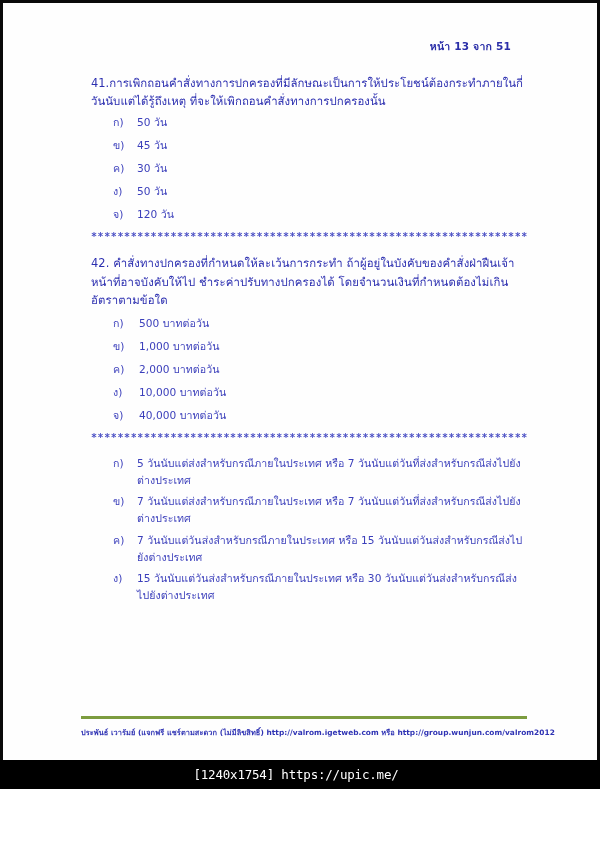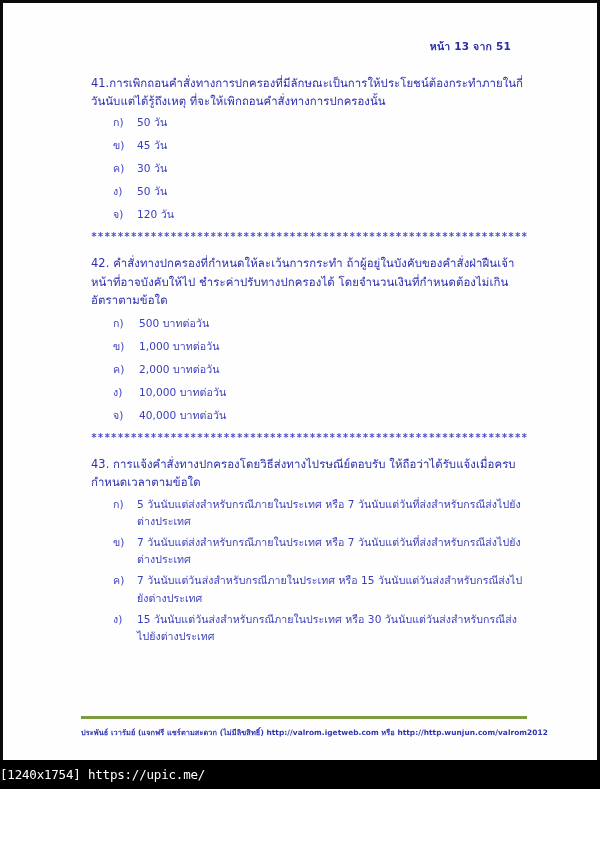--- a/index.html
+++ b/index.html
@@ -142,21 +142,21 @@
     white-space: nowrap;
   }
 
   
   .watermark-bar {
     width: 600px;
     height: 29px;
     background: #000000;
     display: flex;
     align-items: center;
-    justify-content: flex-start;
+    justify-content: center;
     padding-right: 8px;
     box-sizing: border-box;
   }
   .watermark-text {
     color: #ffffff;
     font-family: "DejaVu Sans Mono", "Liberation Mono", monospace;
     font-size: 12.5px;
     letter-spacing: -.2px;
   }
 </style>
@@ -220,21 +220,20 @@
           <li class="choice">
             <span class="choice-key">จ)</span>
             <span class="choice-text">40,000 บาทต่อวัน</span>
           </li>
         </ul>
       </div>
 
       <div class="sep">*******************************************************************</div>
 
       <div class="question">
-        <p class="q-stem q-43">43. การแจ้งคำสั่งทางปกครองโดยวิธีส่งทางไปรษณีย์ตอบรับ ให้ถือว่าได้รับแจ้งเมื่อครบกำหนดเวลาตามข้อใด</p>
         <ul class="choices q43 wrap">
           <li class="choice">
             <span class="choice-key">ก)</span>
             <span class="choice-text">5 วันนับแต่ส่งสำหรับกรณีภายในประเทศ หรือ 7 วันนับแต่วันที่ส่งสำหรับกรณีส่งไปยังต่างประเทศ</span>
           </li>
           <li class="choice">
             <span class="choice-key">ข)</span>
             <span class="choice-text">7 วันนับแต่ส่งสำหรับกรณีภายในประเทศ หรือ 7 วันนับแต่วันที่ส่งสำหรับกรณีส่งไปยังต่างประเทศ</span>
           </li>
           <li class="choice">
@@ -245,21 +244,21 @@
             <span class="choice-key">ง)</span>
             <span class="choice-text">15 วันนับแต่วันส่งสำหรับกรณีภายในประเทศ หรือ 30 วันนับแต่วันส่งสำหรับกรณีส่งไปยังต่างประเทศ</span>
           </li>
         </ul>
       </div>
 
     </div>
 
     <div class="footer">
       <div class="footer-rule"></div>
-      <div class="footer-text">ประพันธ์ เวารัมย์  (แจกฟรี แชร์ตามสะดวก (ไม่มีลิขสิทธิ์)  http://valrom.igetweb.com หรือ http://http.wunjun.com/valrom2012</div>
+      <div class="footer-text">ประพันธ์ เวารัมย์  (แจกฟรี แชร์ตามสะดวก (ไม่มีลิขสิทธิ์)  http://valrom.igetweb.com หรือ http://group.wunjun.com/valrom2012</div>
     </div>
 
   </div>
 </div>
 
 <div class="watermark-bar">
   <span class="watermark-text">[1240x1754] https://upic.me/</span>
 </div>
 
 </body></html>

